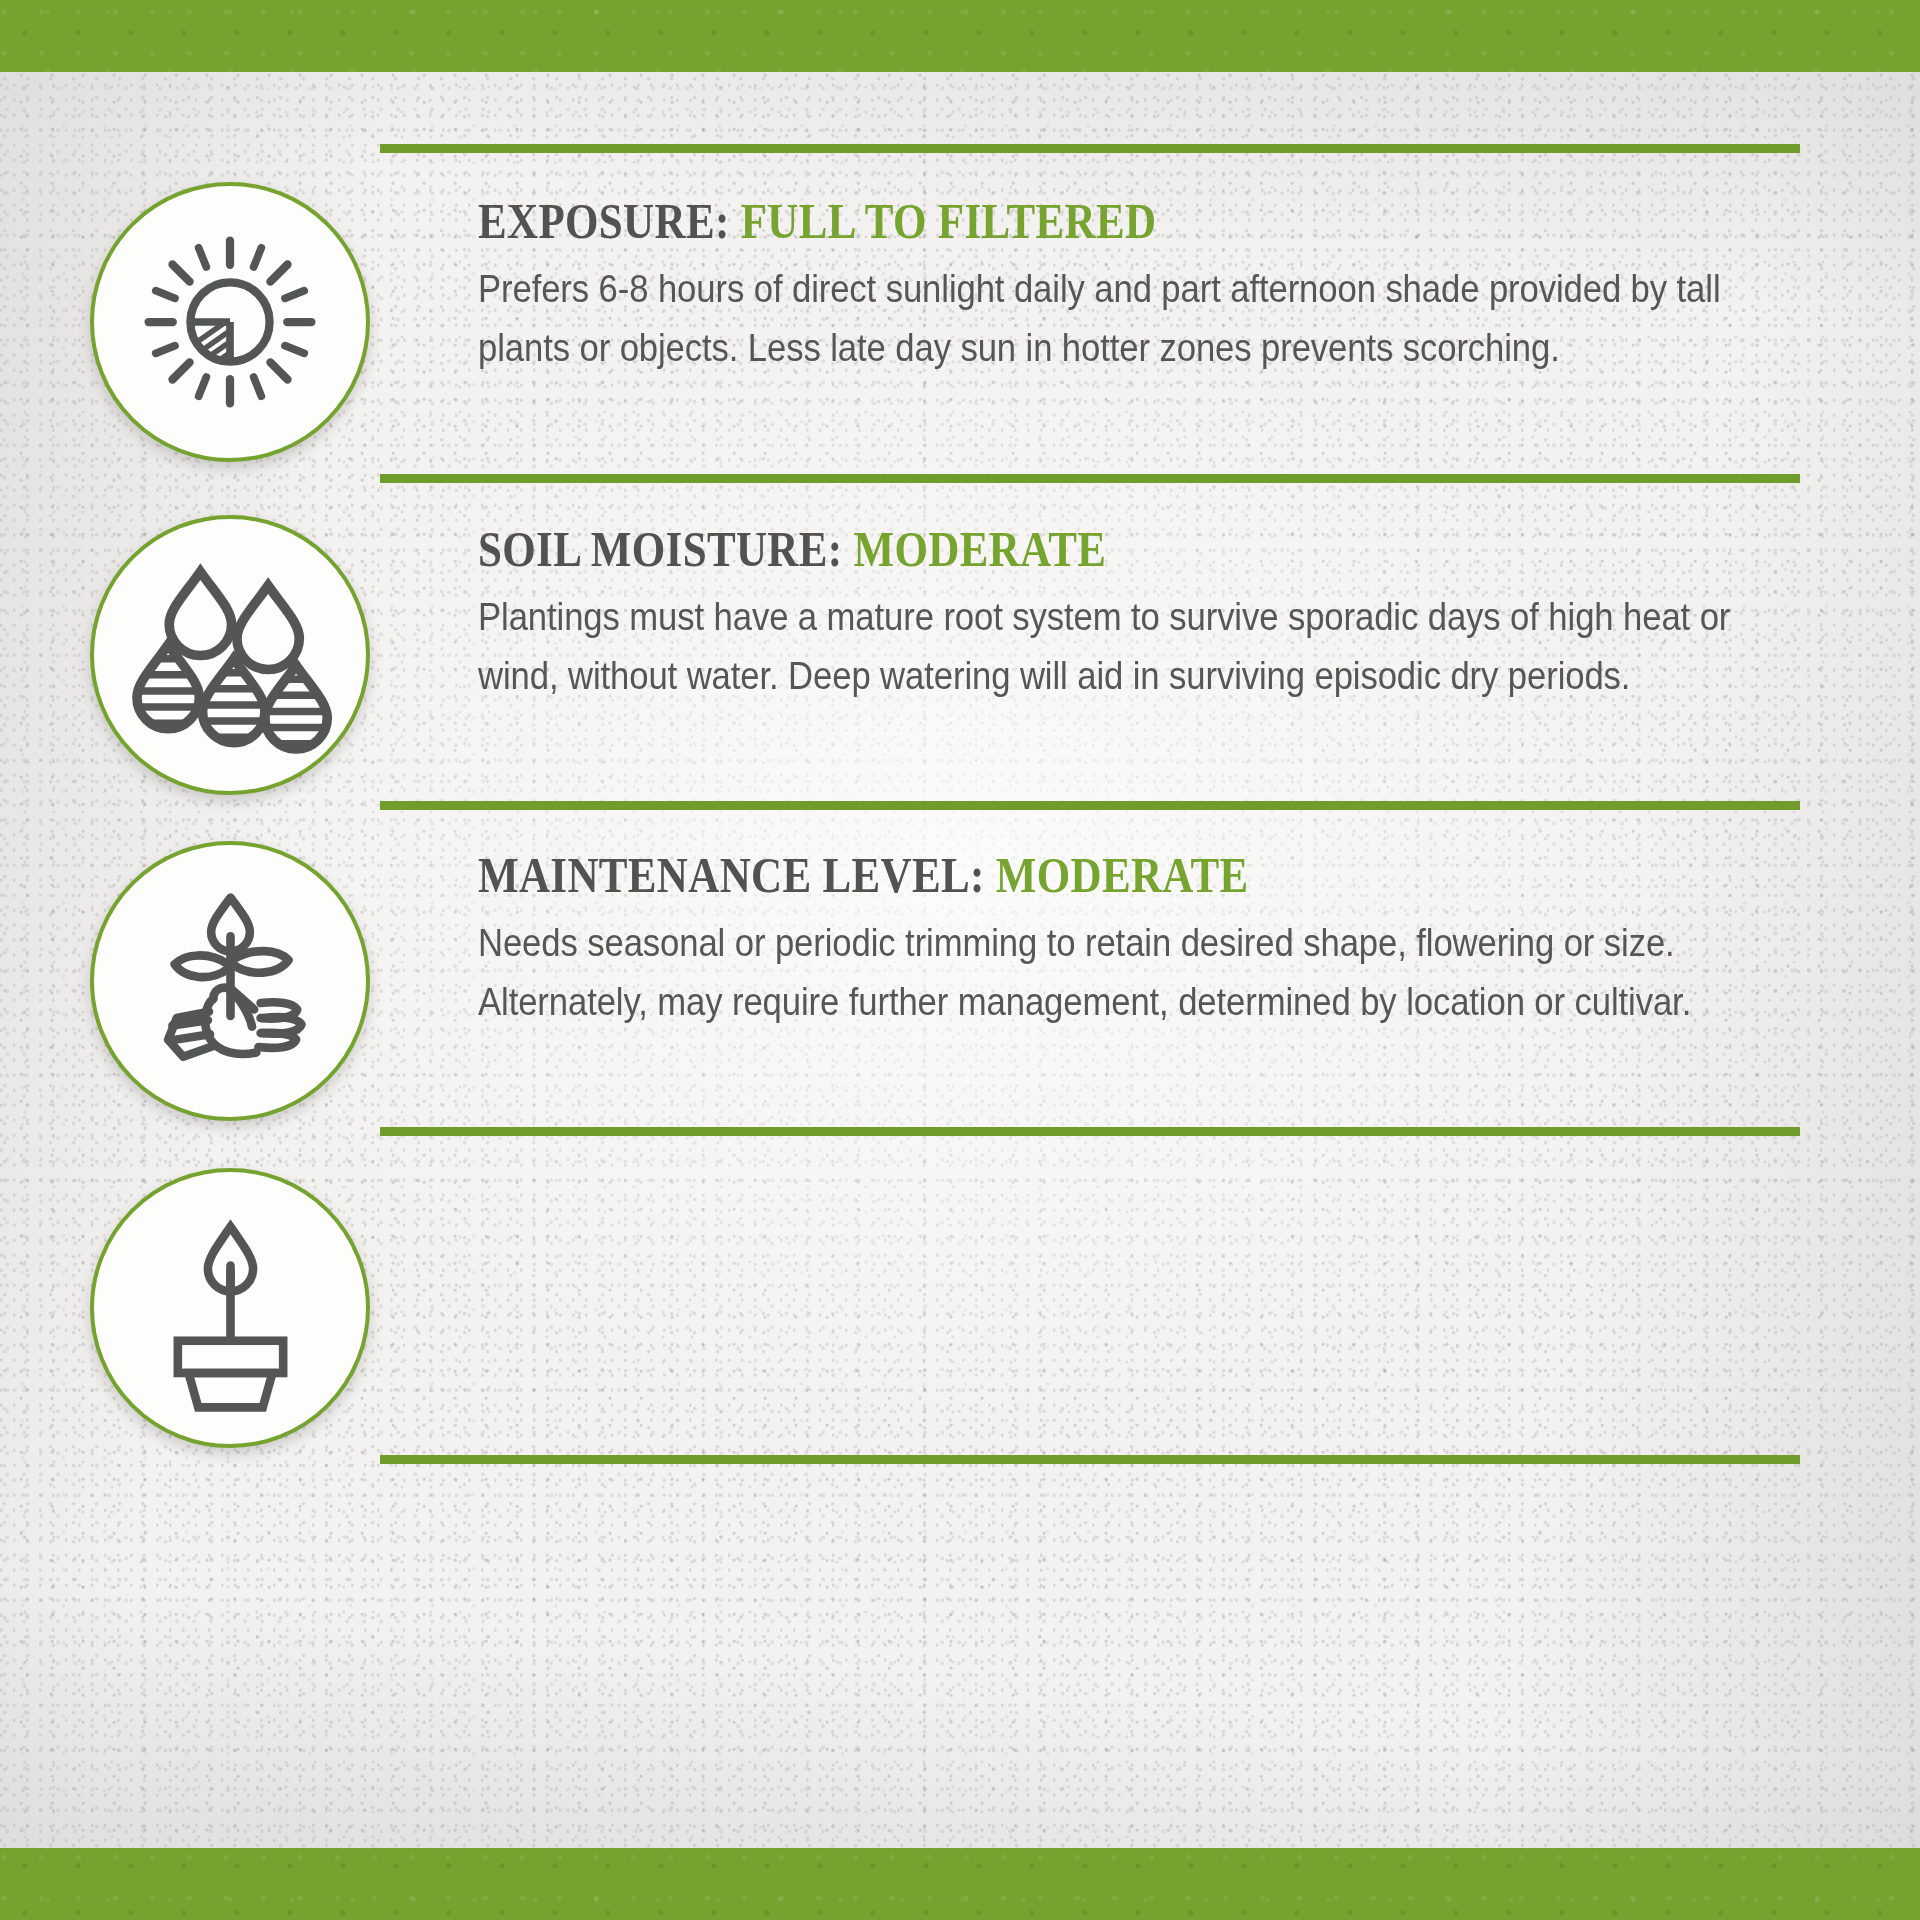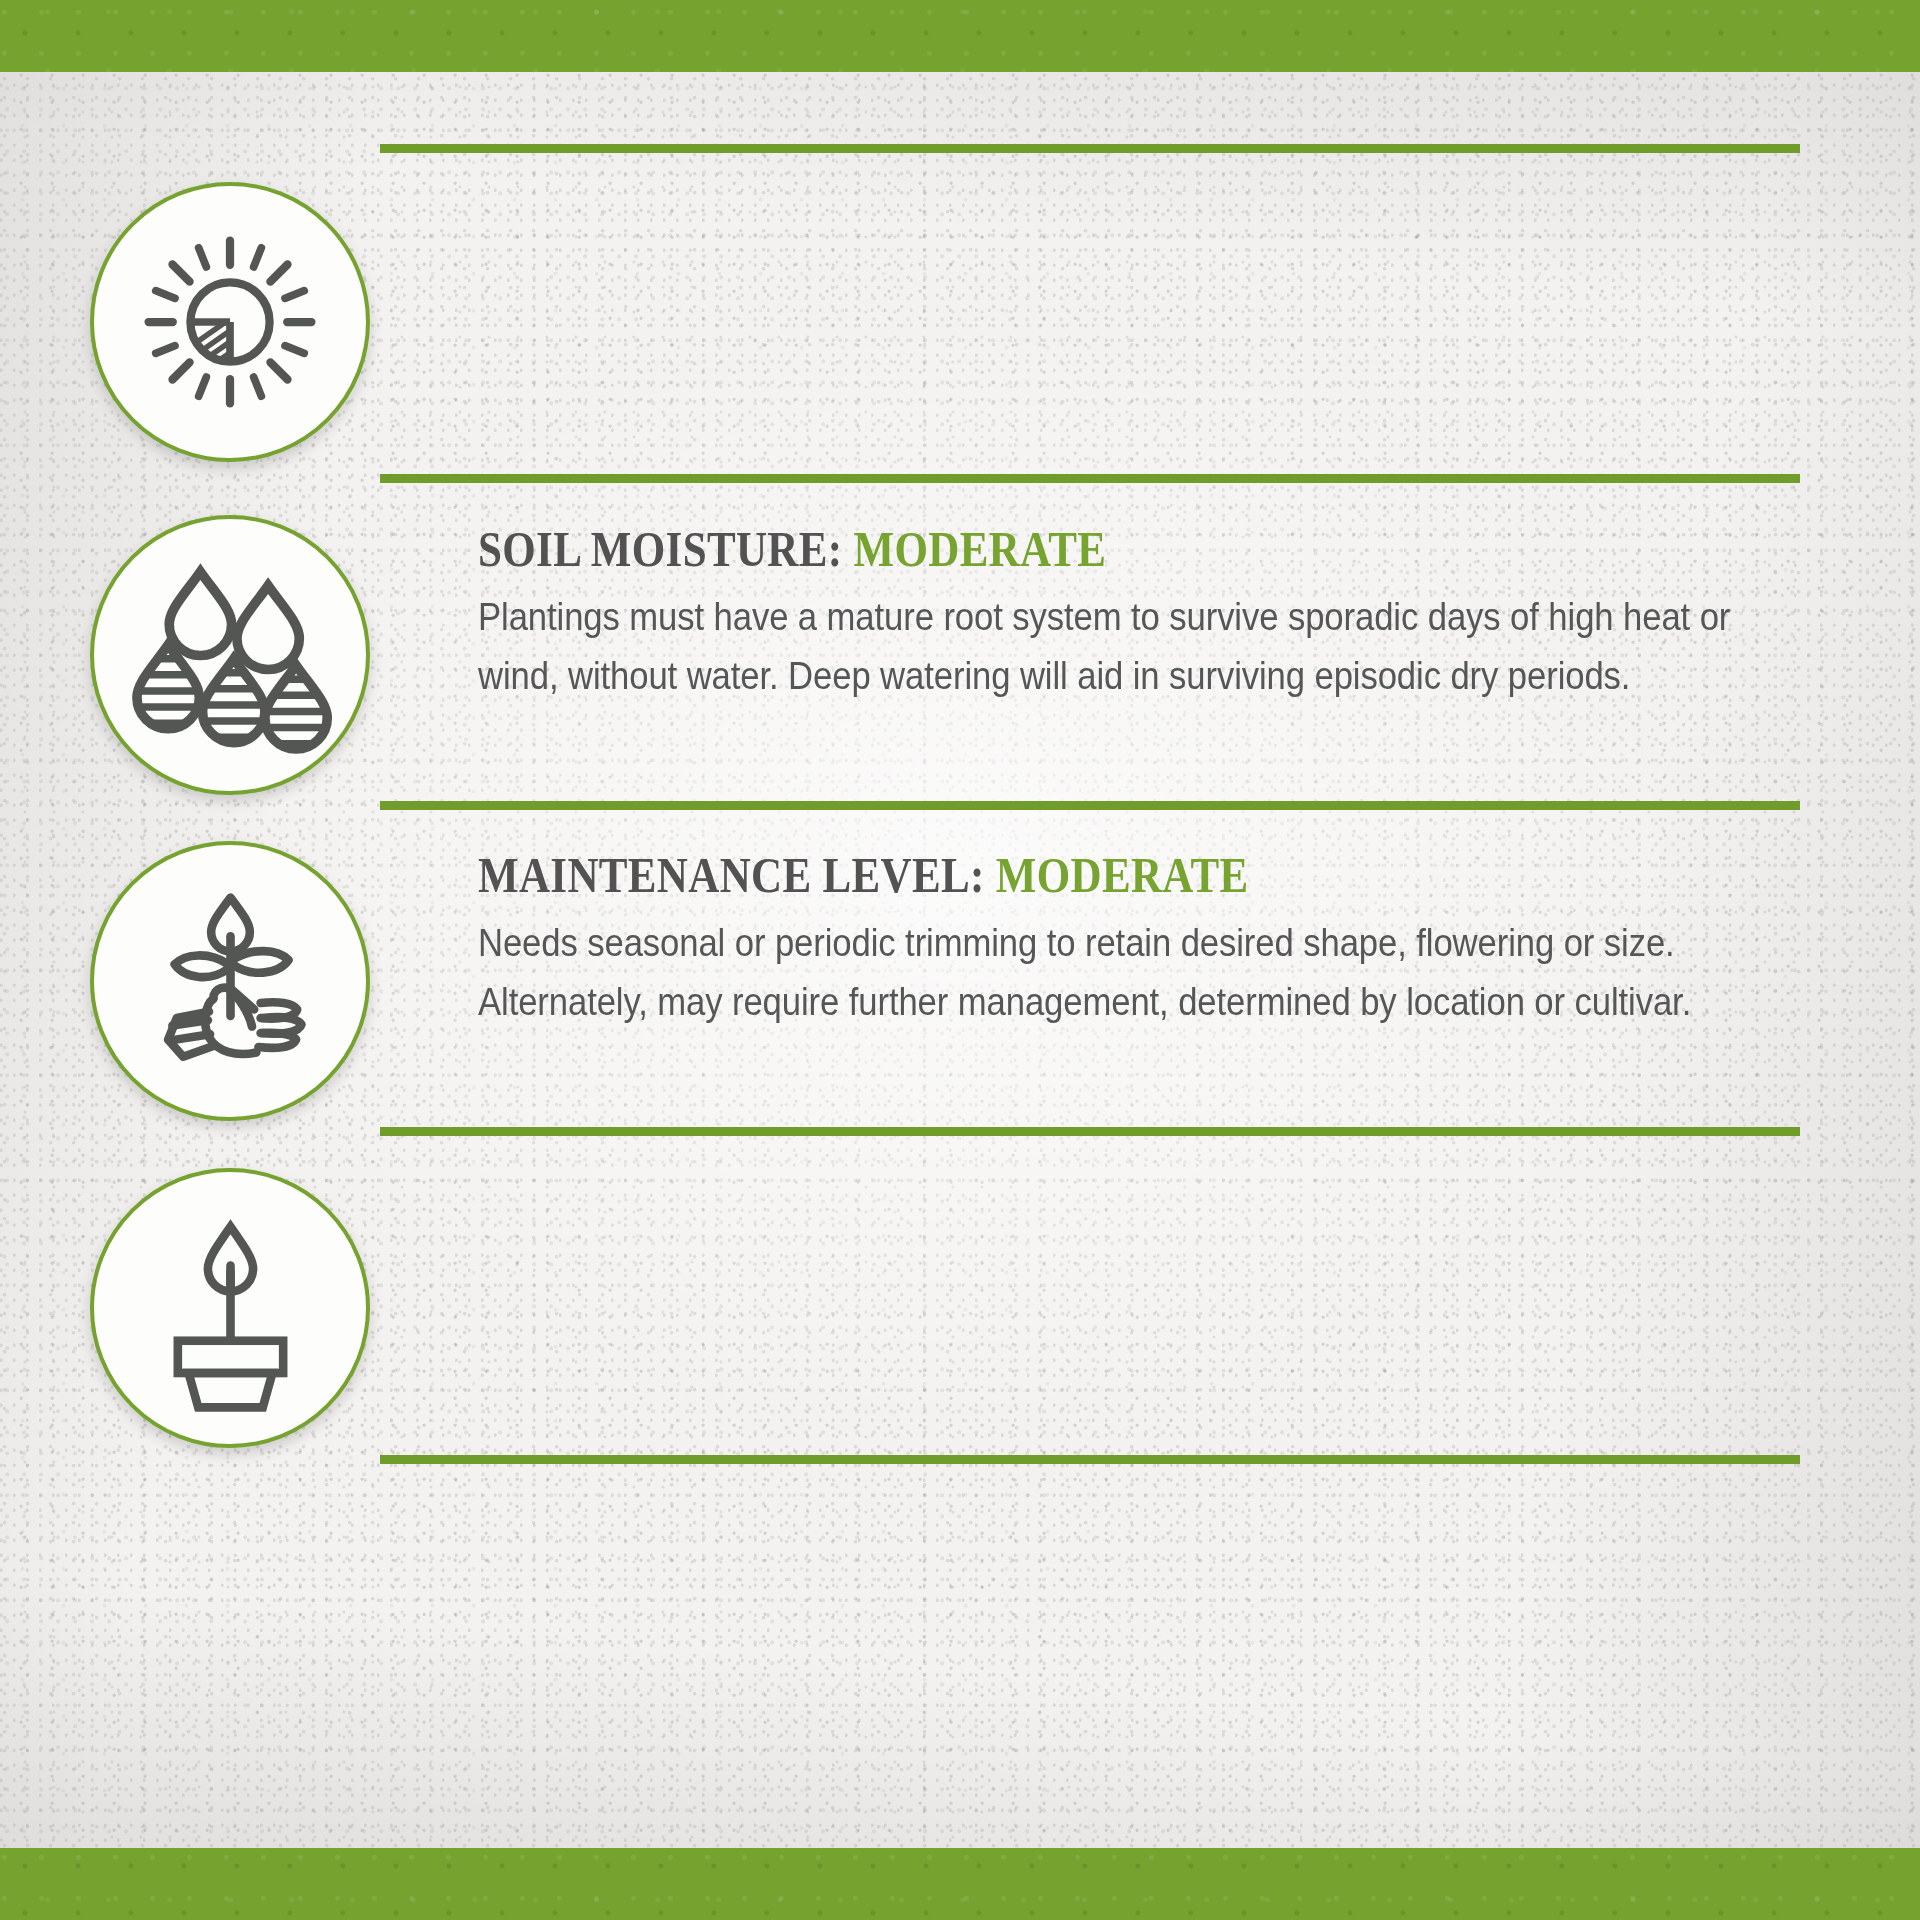--- a/index.html
+++ b/index.html
@@ -271,20 +271,26 @@
 
         <line x1="100" y1="64" x2="100" y2="131"></line>
 
         <rect x="51" y="130" width="98" height="30"></rect>
 
         <path d="M61,160 L70,192 L130,192 L139,160 Z"></path>
       </g>
     </svg>
   </div>
 
+  <div class="row" style="top:192px">
+    <div class="heading">
+      <span>EXPOSURE:</span><span class="val">FULL TO FILTERED</span>
+    </div>
+    <div class="body">Prefers 6-8 hours of direct sunlight daily and part afternoon shade provided by tall plants or objects. Less late day sun in hotter zones prevents scorching.</div>
+  </div>
 
   <div class="row" style="top:846px">
     <div class="heading">
       <span>MAINTENANCE LEVEL:</span><span class="val">MODERATE</span>
     </div>
     <div class="body">Needs seasonal or periodic trimming to retain desired shape, flowering or size. Alternately, may require further management, determined by location or cultivar.</div>
   </div>
 
   <div class="row" style="top:520px">
     <div class="heading">

